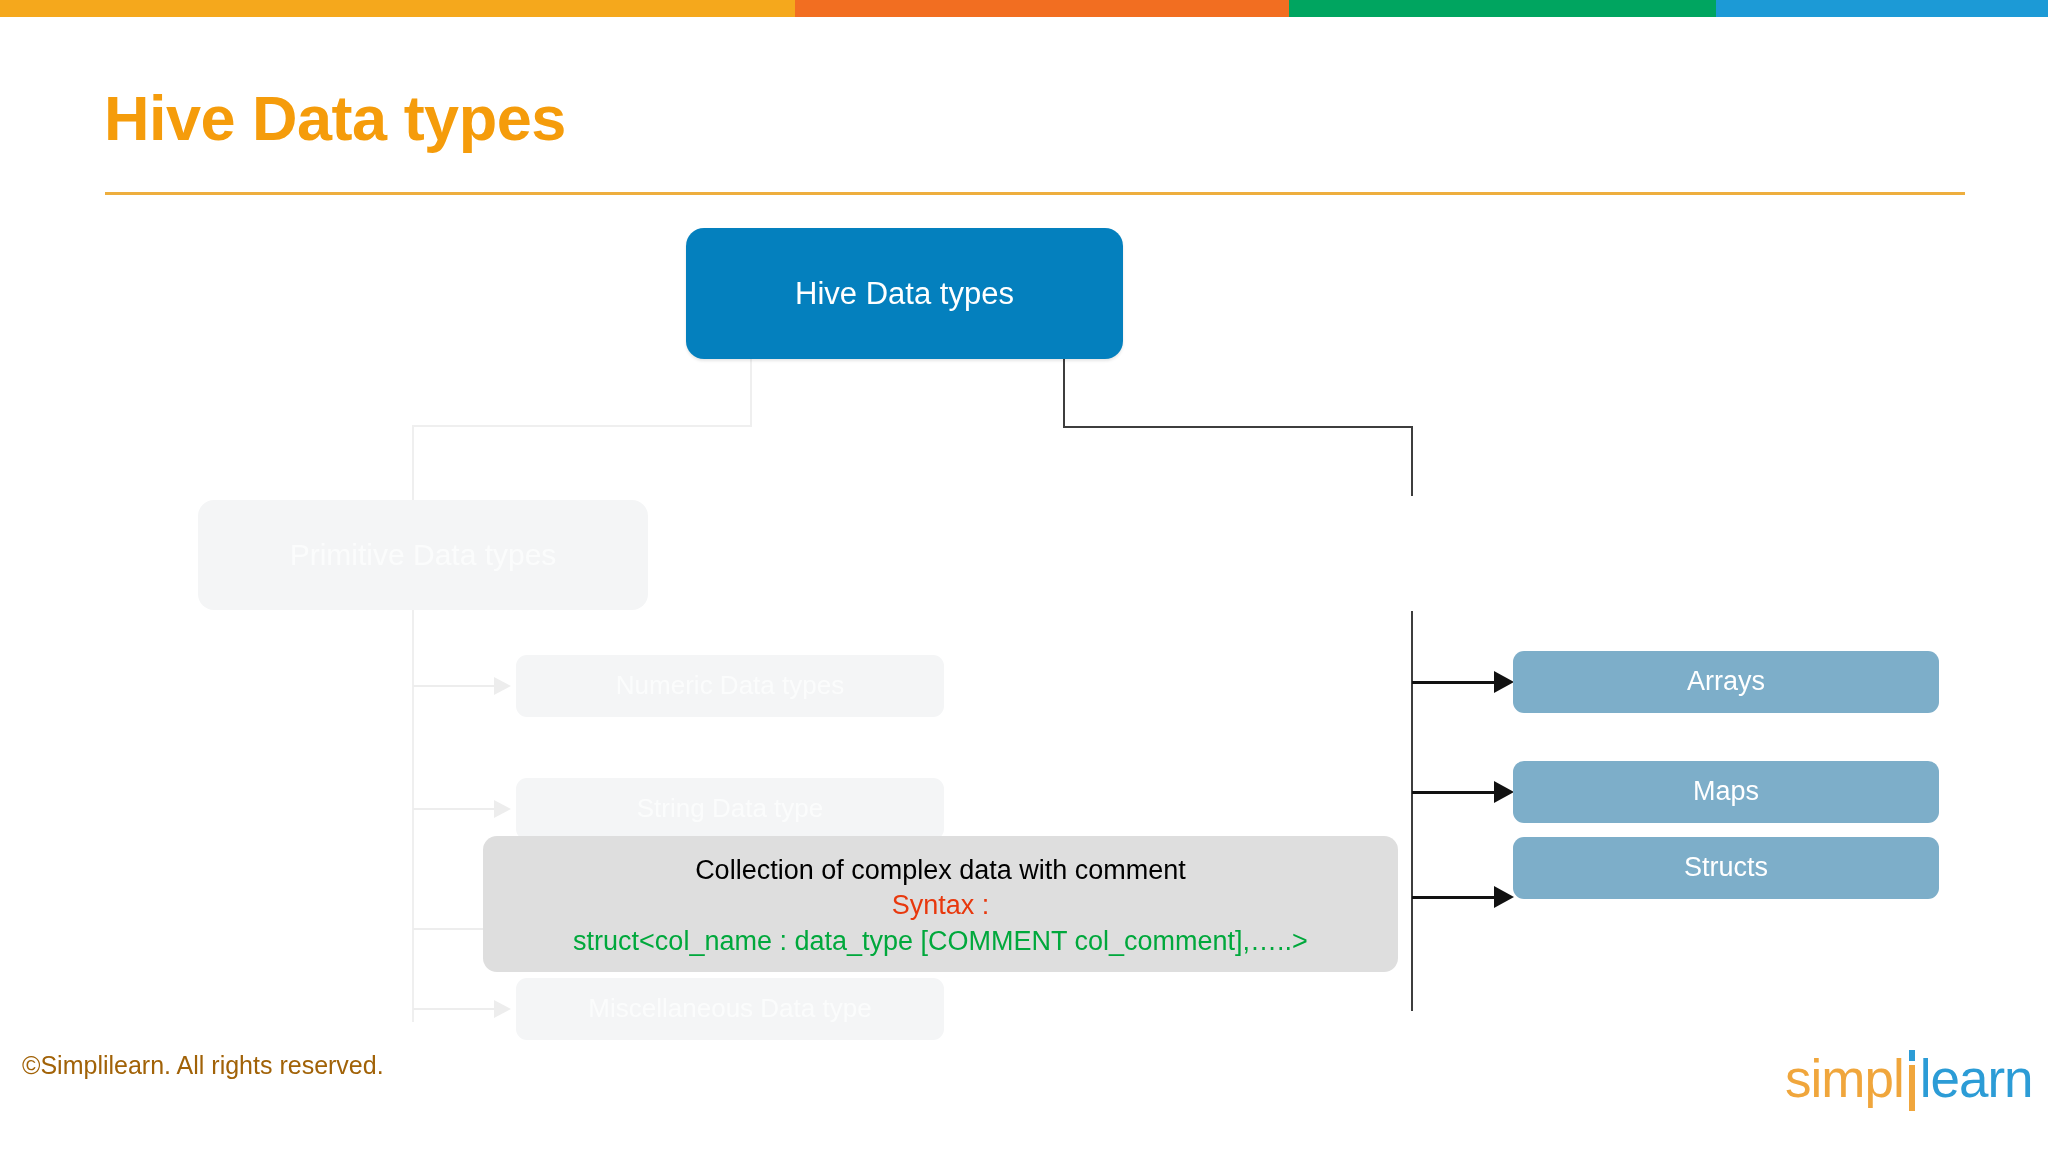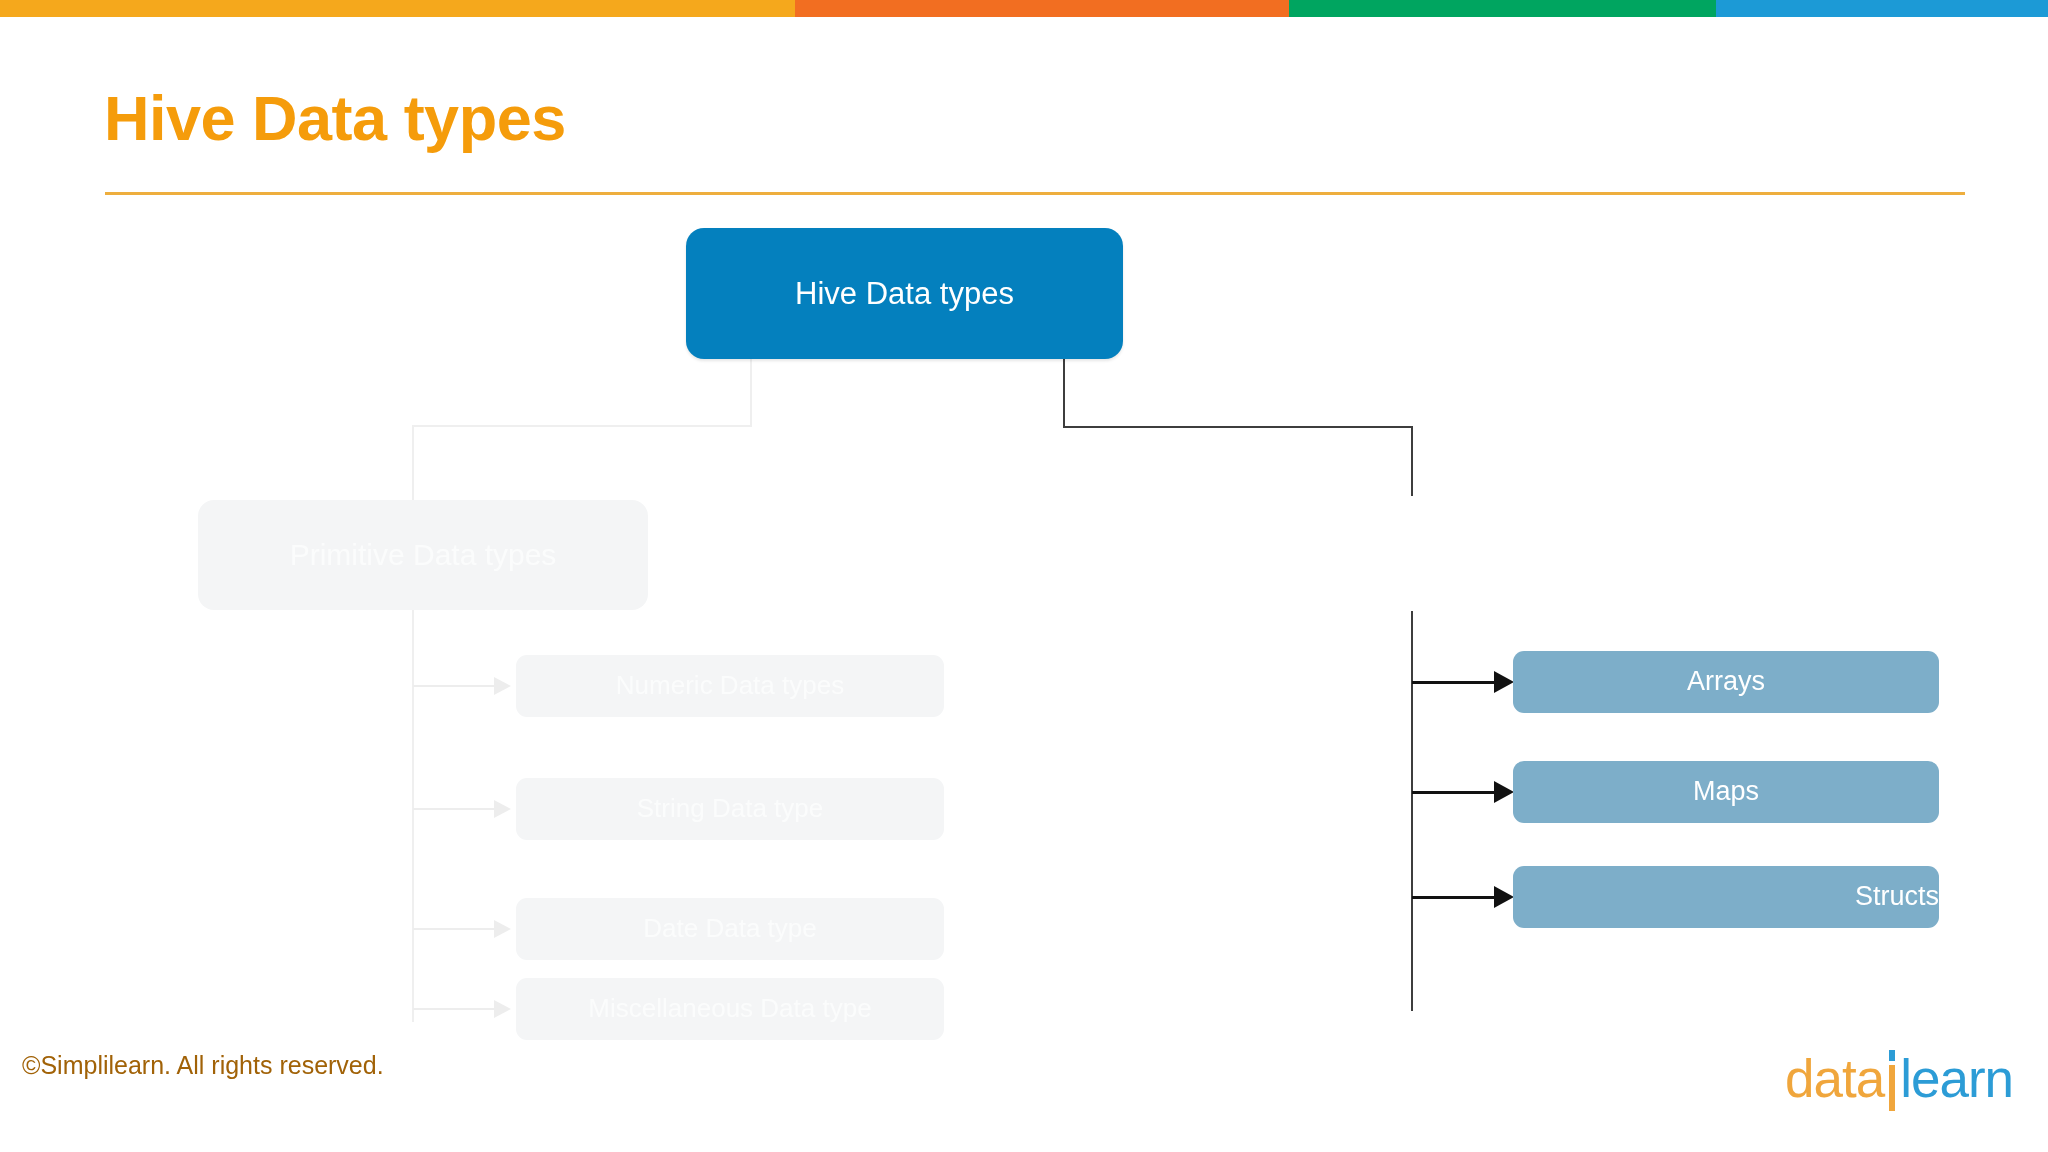--- a/index.html
+++ b/index.html
@@ -94,21 +94,21 @@
   .leaf {
     left: 1513px;
     width: 426px;
     height: 62px;
     background: #7DAEC9;
     font-size: 27px;
     border-radius: 11px;
   }
   .leaf-arrays  { top: 651px; }
   .leaf-maps    { top: 761px; }
-  .leaf-structs { top: 866px; justify-content: flex-end; }
+  .leaf-structs { top: 837px; }
 
   
   .faded {
     background: #F4F5F6;
     color: #FBFCFC;
     box-shadow: none;
   }
   .node-primitive {
     left: 198px;
     top: 500px;
@@ -316,25 +316,30 @@
   <div class="node leaf leaf-maps">
     <span>Maps</span>
   </div>
   <div class="node leaf leaf-arrays">
     <span>Arrays</span>
   </div>
   <div class="node leaf leaf-structs">
     <span>Structs</span>
   </div>
 
+  <div class="callout">
+    <div class="callout-line callout-title">Collection of complex data with comment</div>
+    <div class="callout-line callout-syntax">Syntax :</div>
+    <div class="callout-line callout-code">struct&lt;col_name : data_type [COMMENT col_comment],…..&gt;</div>
+  </div>
 
   <div class="copyright">©Simplilearn. All rights reserved.</div>
 
   <div class="logo">
-    <span class="logo-simpl">data</span>
+    <span class="logo-simpl">simpl</span>
     <span class="logo-i-wrap">
       <span class="logo-i-stem"></span>
       <span class="logo-i-dot"></span>
     </span>
     <span class="logo-learn">learn</span>
   </div>
 
 </div>
 
 </body></html>

